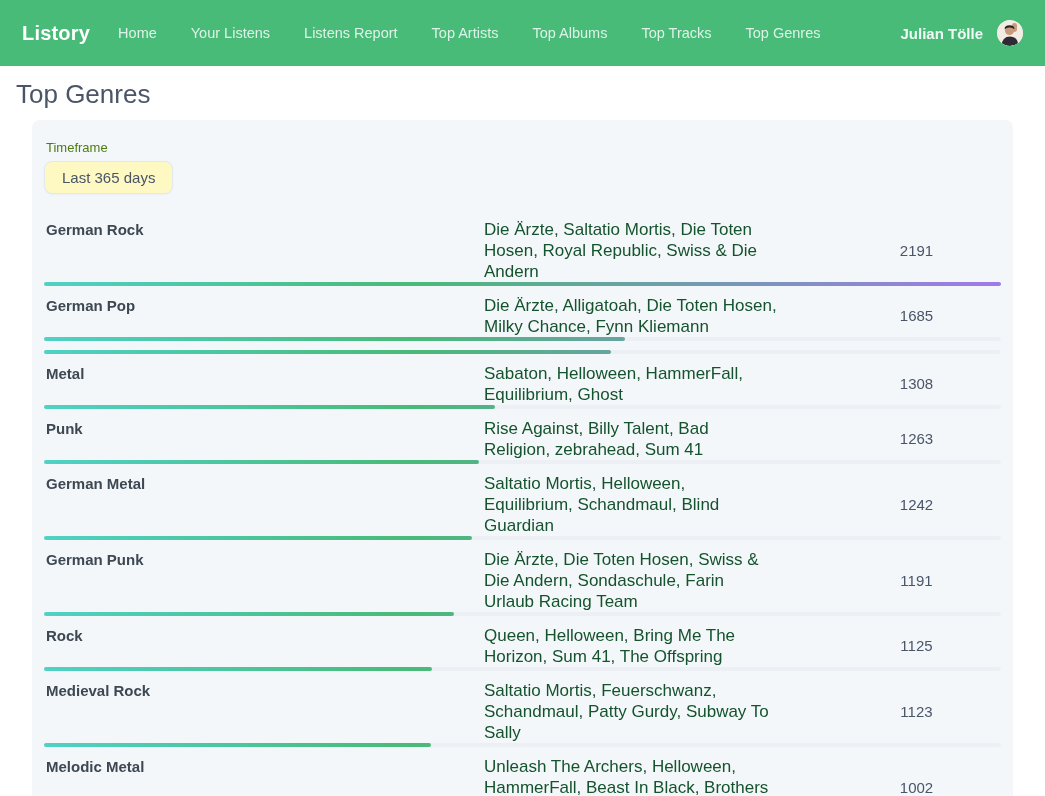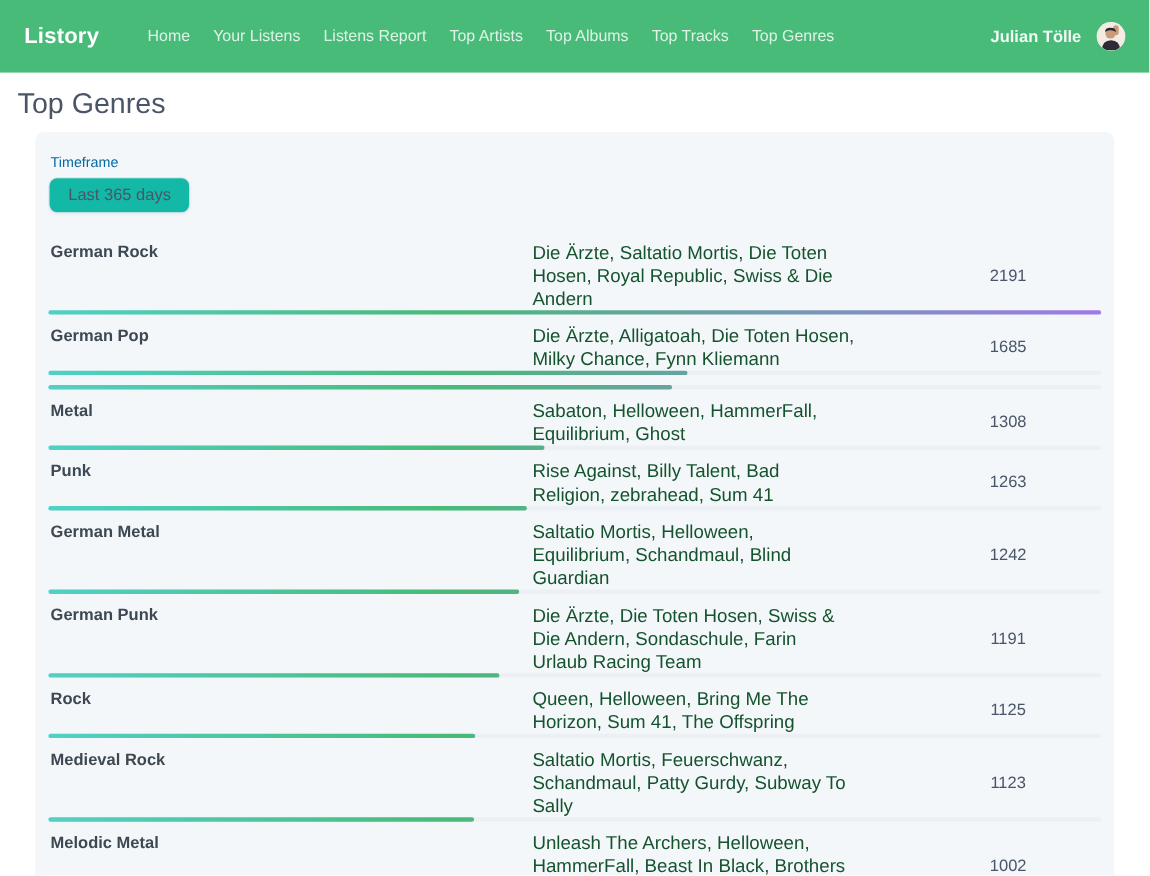--- a/index.html
+++ b/index.html
@@ -10,23 +10,23 @@
   }
 
   
   .navbar {
     height: 66px; background: #48BB78;
     display: flex; align-items: center;
     padding: 0 22px;
   }
   .brand {
     color: #ffffff; font-size: 20px; font-weight: 700;
-    margin-right: 44px; letter-spacing: .2px; text-decoration: none;
-  }
-  .nav-links { display: flex; align-items: center; gap: 21px; }
+    margin-right: 28px; letter-spacing: .2px; text-decoration: none;
+  }
+  .nav-links { display: flex; align-items: center; gap: 34px; }
   .nav-link {
     color: rgba(255,255,255,0.82); font-size: 14.5px;
     text-decoration: none; cursor: pointer; white-space: nowrap;
   }
   .nav-spacer { flex: 1; }
   .nav-user { display: flex; align-items: center; cursor: pointer; font-weight: bold; }
   .nav-username { color: rgba(255,255,255,0.92); font-size: 15px; margin-right: 14px; }
   .avatar {
     width: 26px; height: 26px; border-radius: 50%;
     overflow: hidden; display: block; background: #f3ece3;
@@ -37,23 +37,23 @@
   .page-title {
     margin: 14px 0 10px; font-size: 26px; line-height: 1.15;
     font-weight: 500; color: #4A5568;
   }
   .card {
     margin: 0 16px; background: #F4F7FA; border-radius: 8px;
     padding: 20px 12px 4px; min-height: 680px;
   }
 
   
-  .filter-label { font-size: 13px; color: #0369a1; margin: 0 0 6px 2px; }
+  .filter-label { font-size: 13px; color: #4d7c0f; margin: 0 0 6px 2px; }
   .select-btn {
-    display: inline-block; background: #14b8a6;
+    display: inline-block; background: #fef9c3;
     border: 1px solid #E2E8F0; border-radius: 8px;
     padding: 7px 17px; font-size: 15px; color: #4A5568;
     font-family: inherit; cursor: pointer;
     box-shadow: 0 1px 2px rgba(0,0,0,0.03);
   }
 
   
   .genres-table { margin-top: 16px; }
   .genre-row { padding-top: 9px; }
   .genre-row-grid {

